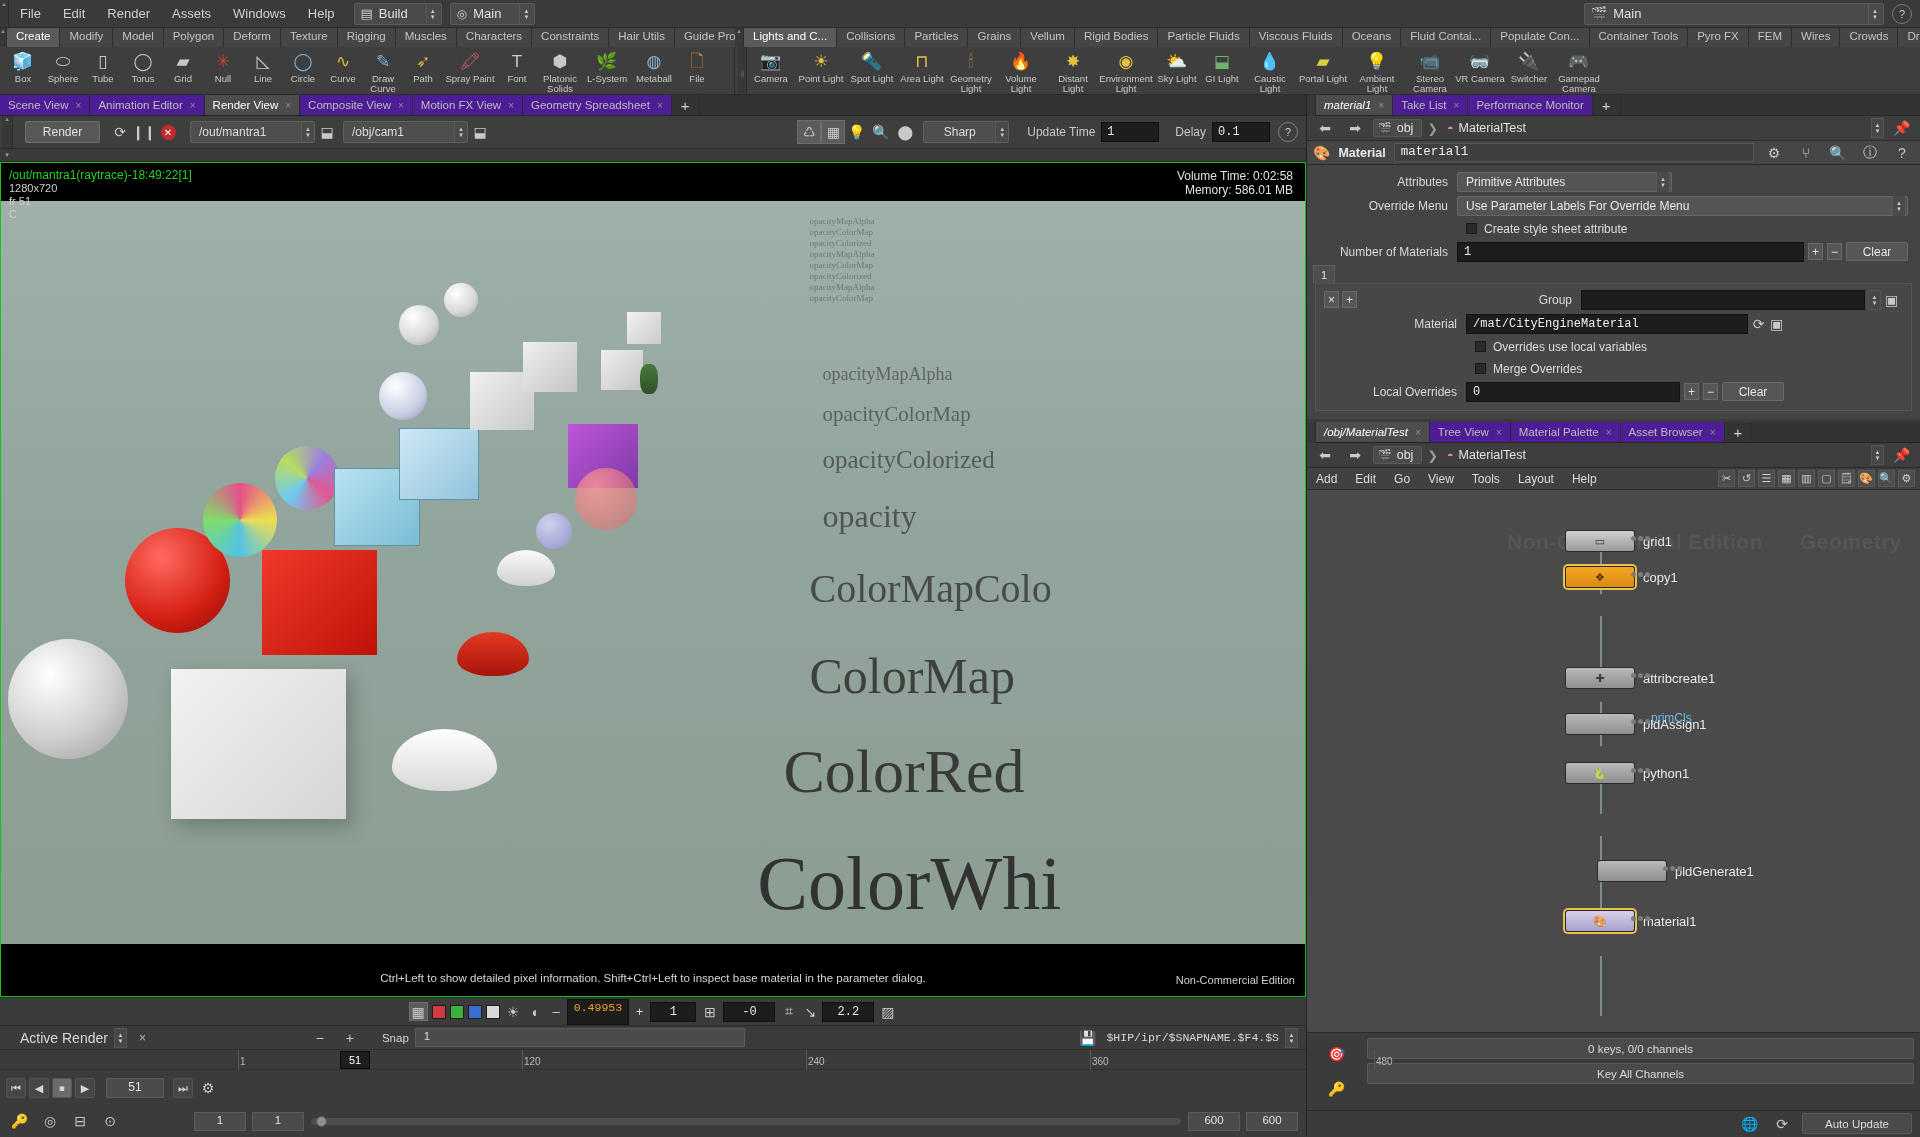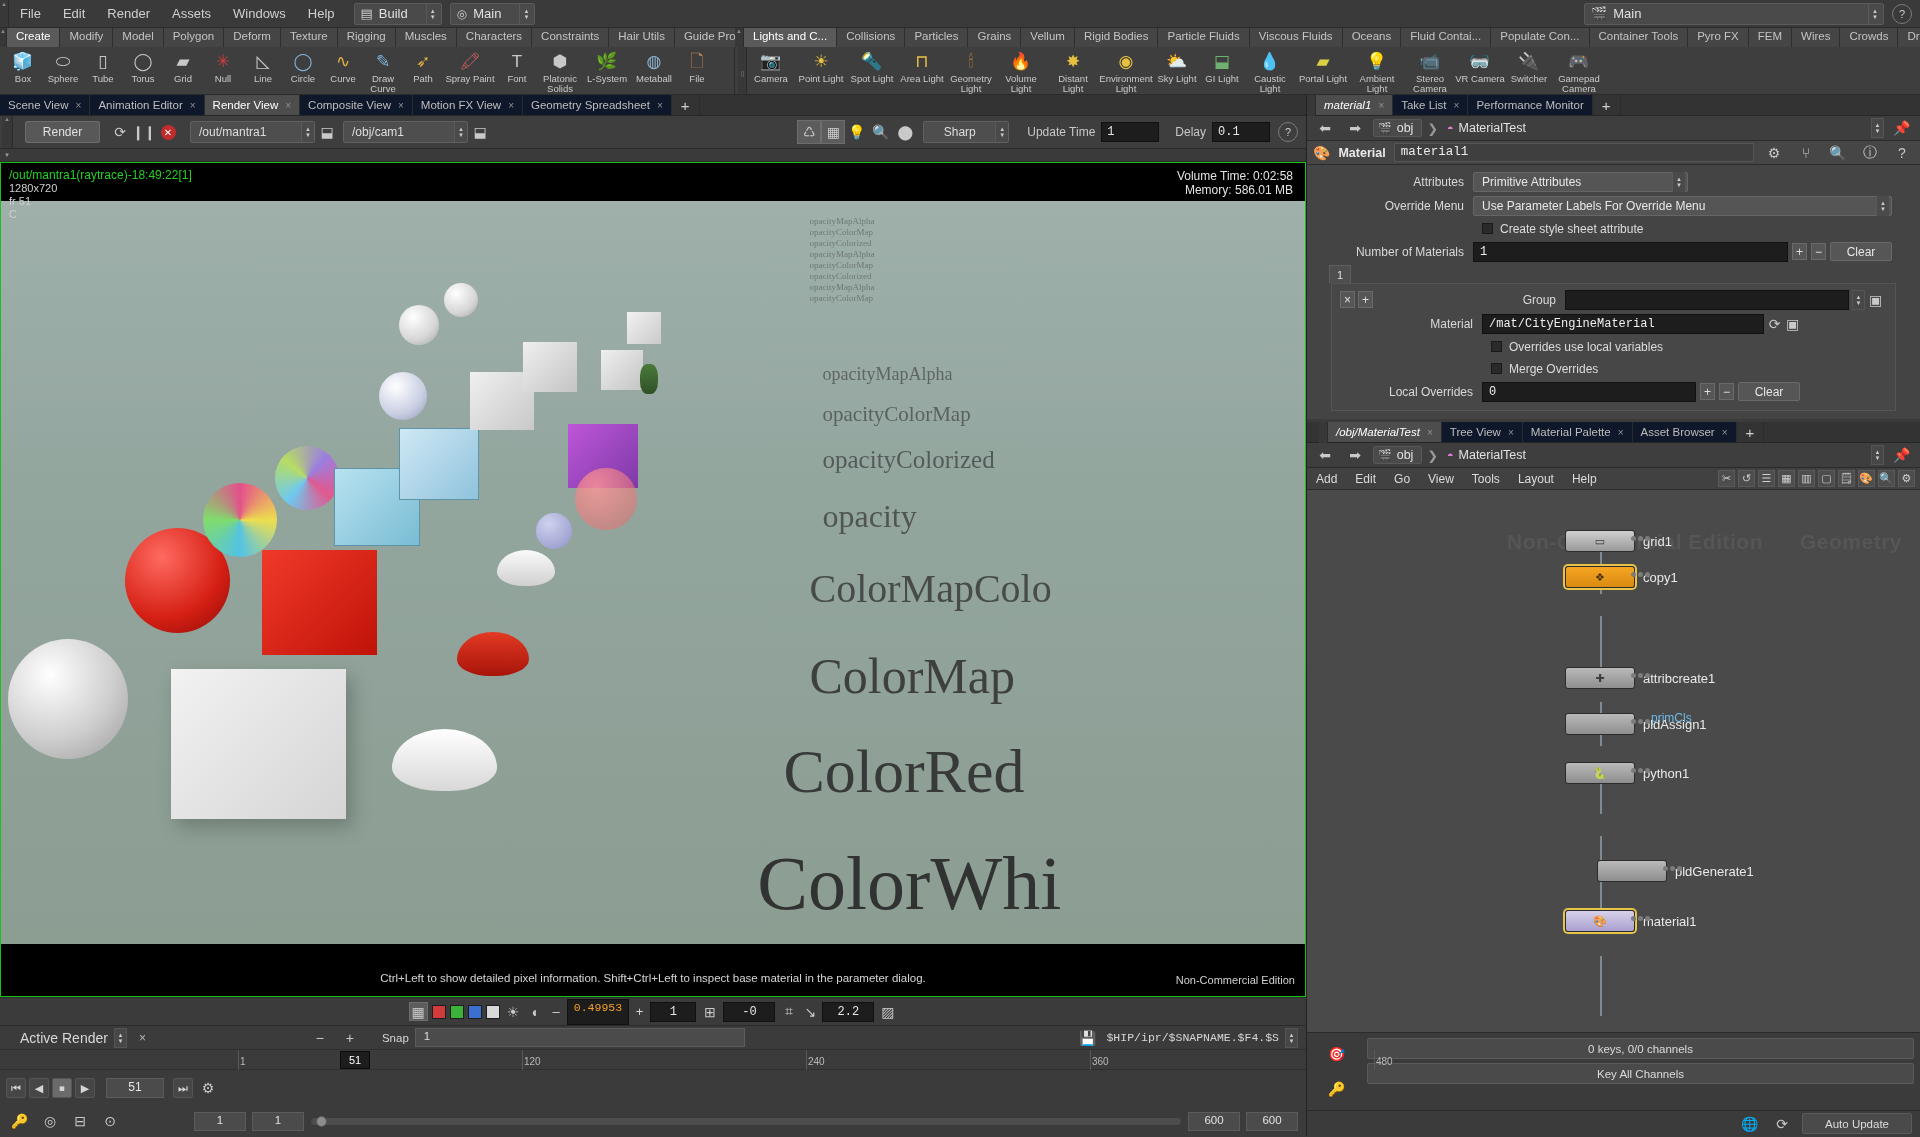--- a/index.html
+++ b/index.html
@@ -49,21 +49,21 @@
 
   
   #main { display:flex; height:calc(1137px - 28px - 68px); }
   #left { width:1307px; display:flex; flex-direction:column; border-right:1px solid #222;}
   #right { flex:1; display:flex; flex-direction:column; background:#3b3b3b;}
 
   
   .pane-tabs { display:flex; align-items:stretch; height:21px; background:#333;
      border-bottom:1px solid #262626; }
   .ptab { display:flex; align-items:center; padding:0 8px; font-size:11.5px; color:#bdbdbd;
-     background:#0f172a; border-right:1px solid #2b2b2b; white-space:nowrap;}
+     background:#4c1d95; border-right:1px solid #2b2b2b; white-space:nowrap;}
   .ptab.active { background:#4d4d4d; color:#fff; }
   .ptab .x { margin-left:7px; font-size:10px; color:#909090; }
   .ptab.italic { font-style:italic; }
   .ptab.plus { font-size:15px; color:#d0d0d0; padding:0 9px; background:#333;}
 
   
   .rtool { display:flex; align-items:center; height:33px; background:#3e3e3e;
      border-bottom:1px solid #2b2b2b; padding-left:2px; }
   .rtool .grip { width:11px; height:100%; background:#383838; border-right:1px solid #2b2b2b;
      font-size:6px; color:#888; text-align:center;}
@@ -128,21 +128,21 @@
   .param-head { display:flex; align-items:center; height:25px; background:#3e3e3e;
       border-bottom:1px solid #2b2b2b; gap:6px; padding:0 6px;}
   .crumb { display:flex;align-items:center;gap:5px;font-size:12.5px;color:#e2e2e2;}
   .crumbchip { display:flex;align-items:center;gap:5px;background:#4a4a4a;border:1px solid #585858;
       border-radius:2px; padding:1px 8px 1px 4px;}
   .param-title { display:flex; align-items:center; height:24px; background:#464646;
       border-bottom:1px solid #2b2b2b; gap:8px; padding:0 6px;}
   .param-title .tlabel { font-size:12.5px; font-weight:bold; color:#eaeaea;}
   .param-title .tval { flex:1; height:19px; background:#3f3f3f; border:1px solid #555;
       font-family:"Liberation Mono", monospace; font-size:12.5px; color:#ededed; padding:1px 6px;}
-  .params { background:#444; padding:6px 16px 4px; }
+  .params { background:#444; padding:6px 0 4px; }
   .prow { display:flex; align-items:center; height:21px; margin-bottom:3px; }
   .plabel { width:150px; text-align:right; padding-right:9px; font-size:12px; color:#d9d9d9;}
   .pbox { flex:1; margin-right:12px; display:flex; align-items:stretch;}
   .menu-field { flex:1; display:flex; align-items:center; justify-content:space-between;
       height:20px; background:#555; border:1px solid #666; border-radius:2px;
       font-size:12px; color:#e8e8e8; padding:0 2px 0 8px;}
   .txt-field { flex:1; height:20px; background:#1d1d1d; border:1px solid #111;
       color:#efefef; font-family:"Liberation Mono", monospace; font-size:12px; padding:1px 6px;
       display:flex; align-items:center;}
   .chk { width:11px;height:11px;background:#2a2a2a;border:1px solid #1a1a1a; margin-right:7px;}
@@ -756,21 +756,21 @@
           <div class="pbox" style="flex:0 0 318px;align-items:center;gap:4px;">
             <div class="txt-field">0</div>
             <div class="smallbtn">+</div>
             <div class="smallbtn">−</div>
             <div class="clearbtn">Clear</div>
           </div>
         </div>
       </div>
     </div>
 
-    <div class="pane-tabs" style="margin-top:3px;padding-left:12px;">
+    <div class="pane-tabs" style="margin-top:3px;">
       <div class="vgrip" style="height:21px;"></div>
       <div class="ptab active italic">
           <span>/obj/MaterialTest</span>
           <span class="x">×</span>
         </div>
       <div class="ptab">
           <span>Tree View</span>
           <span class="x">×</span>
         </div>
       <div class="ptab">

